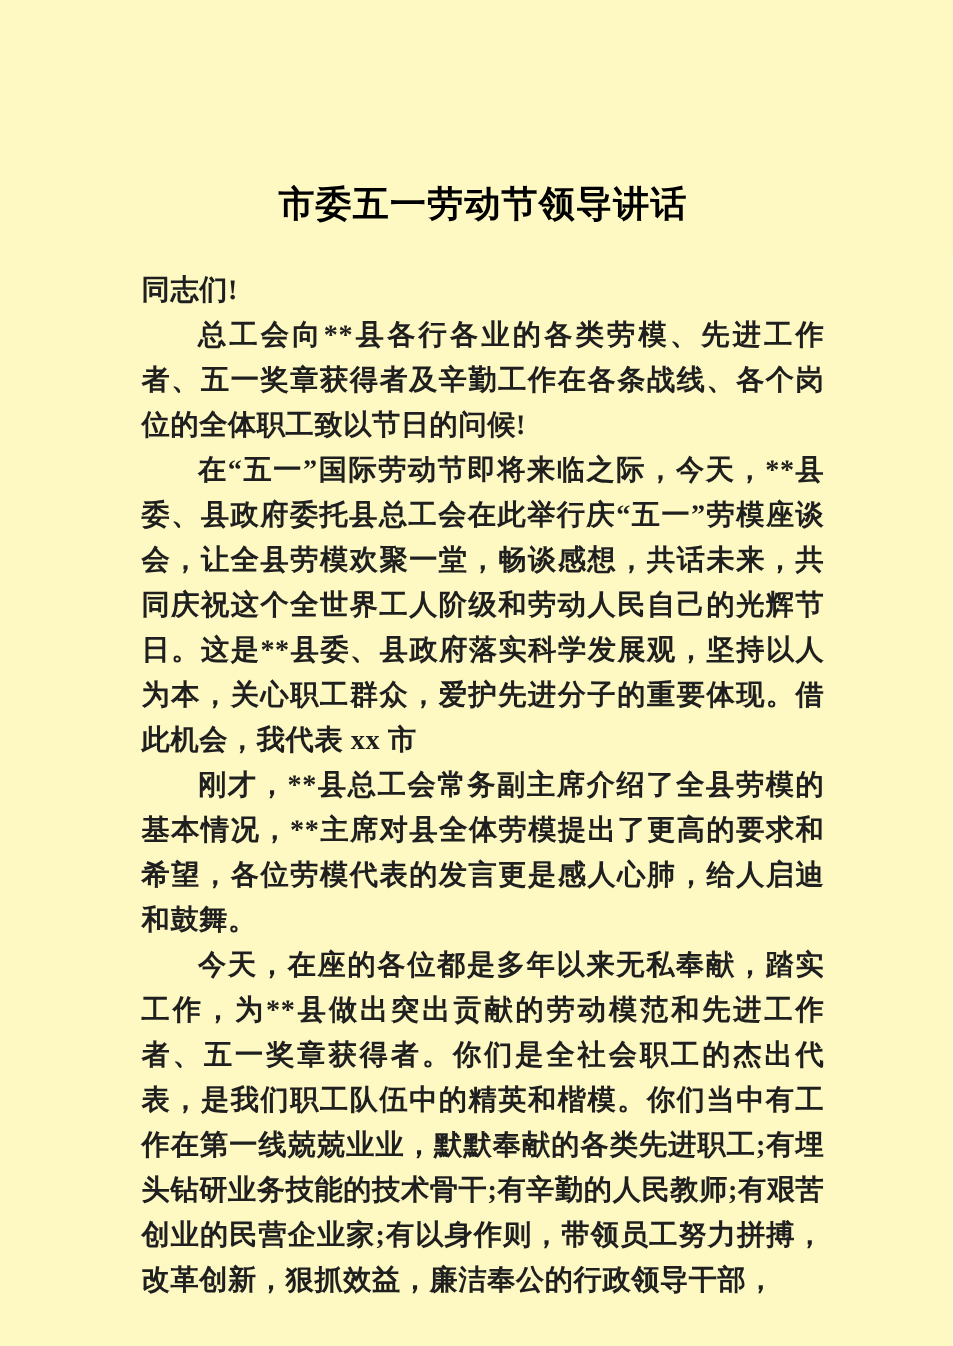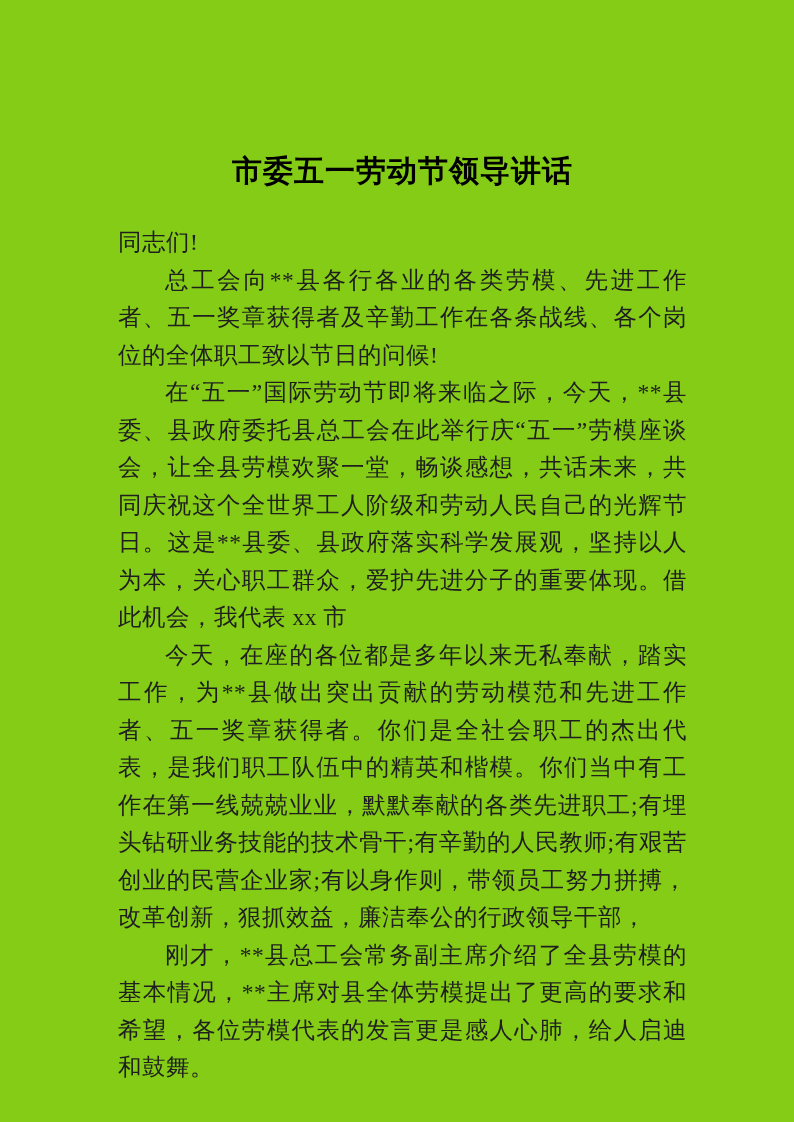--- a/index.html
+++ b/index.html
@@ -5,21 +5,21 @@
   html, body {
     margin: 0;
     padding: 0;
     background: #ffffff;
   }
   .sheet {
     position: relative;
     width: 794px;
     height: 1122px;
     margin: 0 auto;
-    background: #84cc16;
+    background: #fef9c3;
     box-sizing: border-box;
     padding: 152px 107px 40px 118px;
     overflow: hidden;
     color: #1a1a1a;
     font-family: "Liberation Serif", "DejaVu Serif", serif;
   }
   .doc-title {
     margin: 0 0 34px 0;
     font-family: "Liberation Sans", "DejaVu Sans", sans-serif;
     font-weight: 700;
@@ -31,31 +31,32 @@
   }
   .doc-body p {
     margin: 0;
     font-size: 23.5px;
     line-height: 37.5px;
     letter-spacing: 0.5px;
     text-align: justify;
     text-justify: inter-character;
     text-indent: 2em;
     color: #1f1f1f;
+    font-weight: bold;
   }
   .doc-body p.salutation {
     text-indent: 0;
   }
 </style>
 </head>
 <body>
 
 <div class="sheet">
   <h1 class="doc-title">市委五一劳动节领导讲话</h1>
 
   <div class="doc-body">
     <p class="salutation">同志们!</p>
     <p>总工会向**县各行各业的各类劳模、先进工作者、五一奖章获得者及辛勤工作在各条战线、各个岗位的全体职工致以节日的问候!</p>
     <p>在“五一”国际劳动节即将来临之际，今天，**县委、县政府委托县总工会在此举行庆“五一”劳模座谈会，让全县劳模欢聚一堂，畅谈感想，共话未来，共同庆祝这个全世界工人阶级和劳动人民自己的光辉节日。这是**县委、县政府落实科学发展观，坚持以人为本，关心职工群众，爱护先进分子的重要体现。借此机会，我代表 xx 市</p>
+    <p>刚才，**县总工会常务副主席介绍了全县劳模的基本情况，**主席对县全体劳模提出了更高的要求和希望，各位劳模代表的发言更是感人心肺，给人启迪和鼓舞。</p>
     <p>今天，在座的各位都是多年以来无私奉献，踏实工作，为**县做出突出贡献的劳动模范和先进工作者、五一奖章获得者。你们是全社会职工的杰出代表，是我们职工队伍中的精英和楷模。你们当中有工作在第一线兢兢业业，默默奉献的各类先进职工;有埋头钻研业务技能的技术骨干;有辛勤的人民教师;有艰苦创业的民营企业家;有以身作则，带领员工努力拼搏，改革创新，狠抓效益，廉洁奉公的行政领导干部，</p>
-    <p>刚才，**县总工会常务副主席介绍了全县劳模的基本情况，**主席对县全体劳模提出了更高的要求和希望，各位劳模代表的发言更是感人心肺，给人启迪和鼓舞。</p>
   </div>
 </div>
 
 </body></html>

